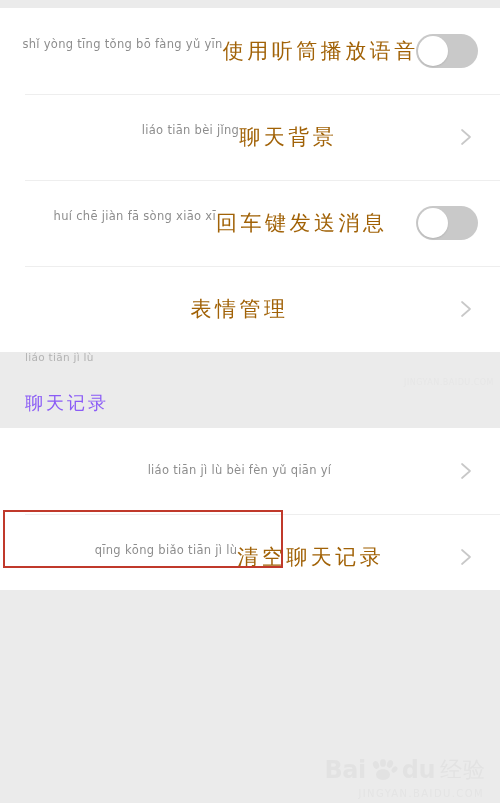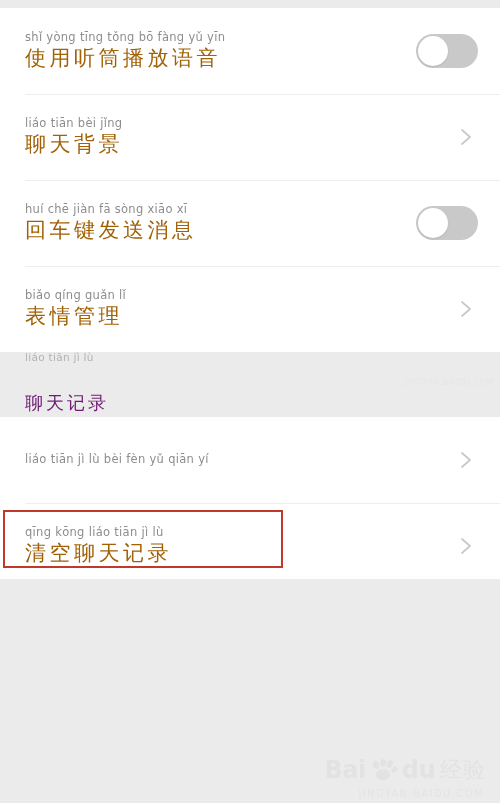--- a/index.html
+++ b/index.html
@@ -27,21 +27,21 @@
     background:#ebebeb;
   }
 
   
   .card {
     position:absolute;
     left:0; width:500px;
     background:#ffffff;
   }
   .card-a { top:8px;   height:344px; }
-  .card-b { top:417px; height:162px; }
+  .card-b { top:428px; height:162px; }
 
   
   .row {
     position:relative;
     height:86px;
     display:flex;
     align-items:center;
     padding-left:25px;
     padding-right:22px;
     background:transparent;
@@ -51,21 +51,21 @@
     position:absolute;
     left:25px; right:0; top:0;
     height:1px;
     background:#eeeeee;
   }
 
   
   .labelblock {
     flex:1 1 auto;
     display:flex;
-    flex-direction:column;
+    flex-direction:row;
     justify-content:center;
     min-width:0;
   }
 
   .pinyin {
     font-family:"DejaVu Sans", sans-serif;
     font-size:11.5px;
     line-height:13px;
     color:#8d8d8d;
     letter-spacing:0.3px;
@@ -122,21 +122,21 @@
   }
   .section-header .pinyin {
     font-size:10.5px;
     line-height:12px;
     color:#b3b3b3;
     letter-spacing:0.3px;
   }
   .section-header .hanzi {
     font-size:18px;
     line-height:22px;
-    color:#701a75;
+    color:#8b5cf6;
     letter-spacing:3px;
   }
 
   
   .annotation-box {
     position:absolute;
     left:3px; top:510px;
     width:280px; height:58px;
     border:2px solid #c0392b;
     pointer-events:none;
@@ -237,21 +237,20 @@
         <div class="pinyin">huí chē jiàn fā sòng xiāo xī</div>
         <div class="hanzi">回车键发送消息</div>
       </div>
       <div class="toggle">
         <span class="knob"></span>
       </div>
     </div>
 
     <div class="row">
       <div class="labelblock">
-        <div class="pinyin">biǎo qíng guǎn lǐ</div>
         <div class="hanzi">表情管理</div>
       </div>
       <div class="chevron">
         <svg width="20" height="20" viewBox="0 0 20 20">
             <polyline points="6,3 14,10 6,17" fill="none" stroke="#c8c8c8" stroke-width="1.7" stroke-linecap="round" stroke-linejoin="round"></polyline>
           </svg>
       </div>
     </div>
 
   </div>
@@ -271,21 +270,21 @@
       </div>
       <div class="chevron">
         <svg width="20" height="20" viewBox="0 0 20 20">
             <polyline points="6,3 14,10 6,17" fill="none" stroke="#c8c8c8" stroke-width="1.7" stroke-linecap="round" stroke-linejoin="round"></polyline>
           </svg>
       </div>
     </div>
 
     <div class="row">
       <div class="labelblock">
-        <div class="pinyin">qīng kōng liáo tiān jì lù</div>
+        <div class="pinyin">qīng kōng biǎo tiān jì lù</div>
         <div class="hanzi">清空聊天记录</div>
       </div>
       <div class="chevron">
         <svg width="20" height="20" viewBox="0 0 20 20">
             <polyline points="6,3 14,10 6,17" fill="none" stroke="#c8c8c8" stroke-width="1.7" stroke-linecap="round" stroke-linejoin="round"></polyline>
           </svg>
       </div>
     </div>
 
   </div>

